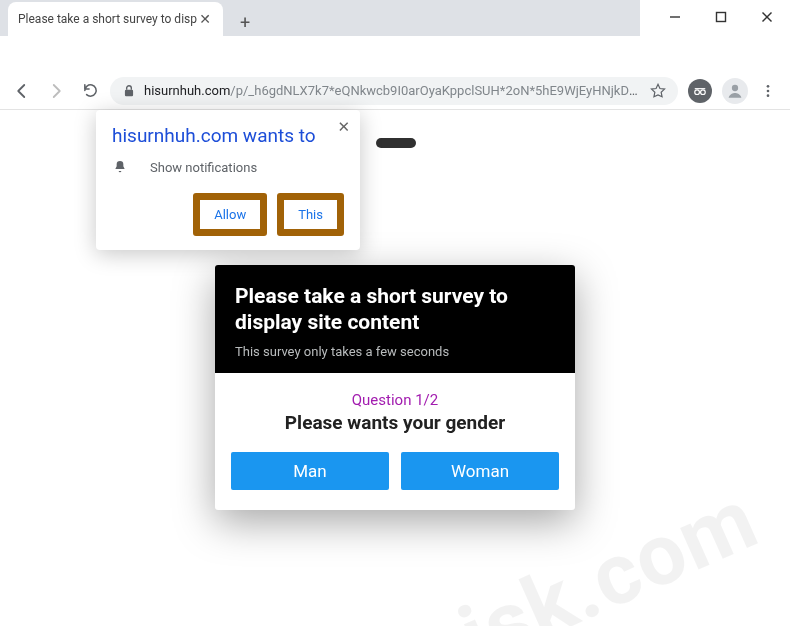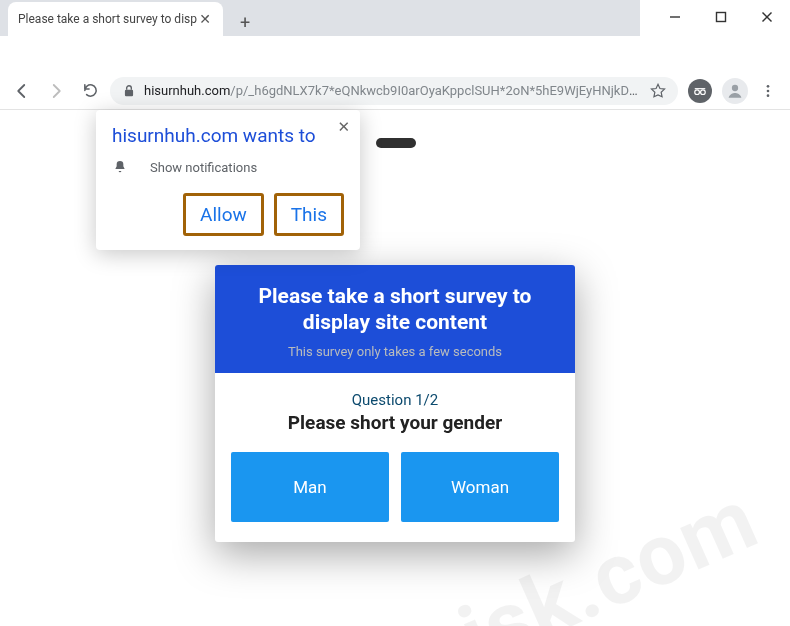--- a/index.html
+++ b/index.html
@@ -38,37 +38,37 @@
     .viewport { position: relative; height: calc(626px - 36px - 38px); background: #fff; }
     .page-bg-text { position: absolute; left: 370px; top: 58px; font-size: 20px; color: #333; }
     .page-bar { position:absolute; left:376px; top:28px; width:40px; height:10px; background:#303030; border-radius:6px;}
 
     
     .wm { position: absolute; right: 20px; bottom: 20px; transform: rotate(-24deg); font-size: 86px; font-weight: 700; letter-spacing: 1px; color: rgba(0,0,0,0.05); pointer-events: none; user-select: none; line-height: 0.9; text-align: right; }
     .wm-big { position: absolute; left: 50%; top: 45%; transform: translate(-50%,-50%) rotate(-24deg); font-size: 180px; font-weight: 800; color: rgba(0,0,0,0.04); font-style: italic; pointer-events:none; user-select:none; }
 
     
     .survey { position: absolute; left: 50%; top: 155px; transform: translateX(-50%); width: 360px; background: #fff; border-radius: 3px; box-shadow: 0 12px 40px rgba(0,0,0,0.35); overflow: hidden; }
-    .survey-head { background: #1d4ed8; color: #fff; text-align: center; padding: 18px 20px 14px; }
+    .survey-head { background: #000000; color: #fff; text-align: left; padding: 18px 20px 14px; }
     .survey-title { font-size: 21px; font-weight: 700; line-height: 1.25; }
     .survey-sub { font-size: 13px; color: #b9bcbd; margin-top: 8px; }
     .survey-body { padding: 18px 16px 20px; text-align: center; }
-    .survey-q { font-size: 15px; color: #0c4a6e; }
+    .survey-q { font-size: 15px; color: #a21caf; }
     .survey-prompt { font-size: 19px; font-weight: 700; color: #222; margin-top: 2px; }
     .survey-btns { display: flex; gap: 12px; margin-top: 18px; }
-    .sbtn { flex: 1; background: #1a96f0; color: #fff; font-size: 17px; padding: 25px 0; border: none; border-radius: 2px; cursor: pointer; }
+    .sbtn { flex: 1; background: #1a96f0; color: #fff; font-size: 17px; padding: 9px 0; border: none; border-radius: 2px; cursor: pointer; }
 
     
     .perm { position: absolute; left: 96px; top: 0px; width: 264px; background: #fff; border-radius: 4px; box-shadow: 0 4px 22px rgba(0,0,0,0.22); padding: 14px 16px 14px; font-size: 13px; color: #3c4043; }
     .perm-close { position: absolute; right: 10px; top: 8px; color: #666; font-size: 15px; cursor: pointer; }
     .perm-title { font-size: 19px; color: #1d4ed8; }
     .perm-row { display: flex; align-items: center; gap: 22px; margin-top: 12px; color: #5f6368; }
     .perm-row .bell { width: 16px; height: 16px; }
     .perm-actions { display: flex; justify-content: flex-end; gap: 10px; margin-top: 18px; }
-    .perm-btn { border: 3px solid #a16207; background: #fff; color: #1a73e8; font-size: 19px; padding: 7px 14px; border-radius: 3px; cursor: pointer; }
+    .perm-btn { border: 7px solid #a16207; background: #fff; color: #1a73e8; font-size: 13px; padding: 7px 14px; border-radius: 3px; cursor: pointer; }
 
     
     .corner { position:absolute; width:18px; height:18px; border:4px solid #c9c9c9; }
     .corner.tl { top:2px; left:2px; border-right:0; border-bottom:0; border-radius:6px 0 0 0;}
     .corner.tr { top:2px; right:2px; border-left:0; border-bottom:0; border-radius:0 6px 0 0;}
     .corner.bl { bottom:2px; left:2px; border-right:0; border-top:0; border-radius:0 0 0 6px;}
     .corner.br { bottom:2px; right:2px; border-left:0; border-top:0; border-radius:0 0 6px 0;}
   </style>
 </head>
 <body>
@@ -165,21 +165,21 @@
   <div class="wm-big">pc</div>
   <div class="wm">pcrisk.com</div>
 
   <div class="survey">
     <div class="survey-head">
       <div class="survey-title">Please take a short survey to display site content</div>
       <div class="survey-sub">This survey only takes a few seconds</div>
     </div>
     <div class="survey-body">
       <div class="survey-q">Question 1/2</div>
-      <div class="survey-prompt">Please short your gender</div>
+      <div class="survey-prompt">Please wants your gender</div>
       <div class="survey-btns">
         <button class="sbtn">Man</button>
         <button class="sbtn">Woman</button>
       </div>
     </div>
   </div>
 
   <div class="perm">
     <div class="perm-close">✕</div>
     <div class="perm-title">

